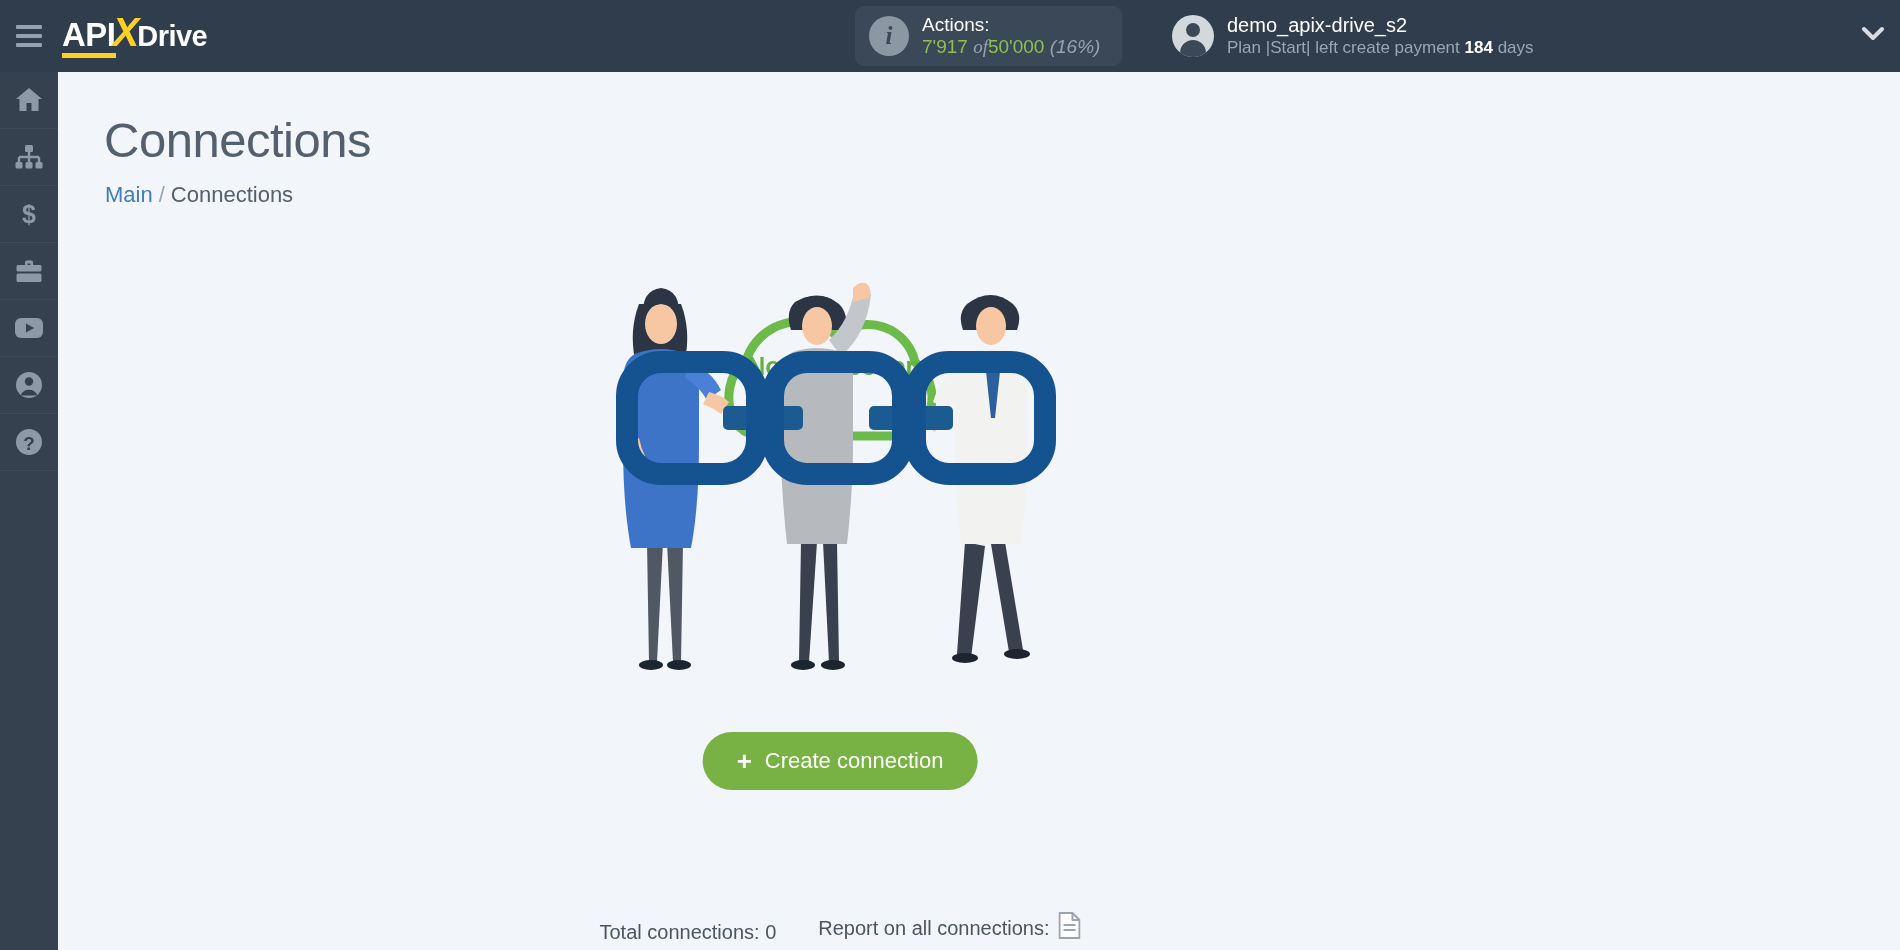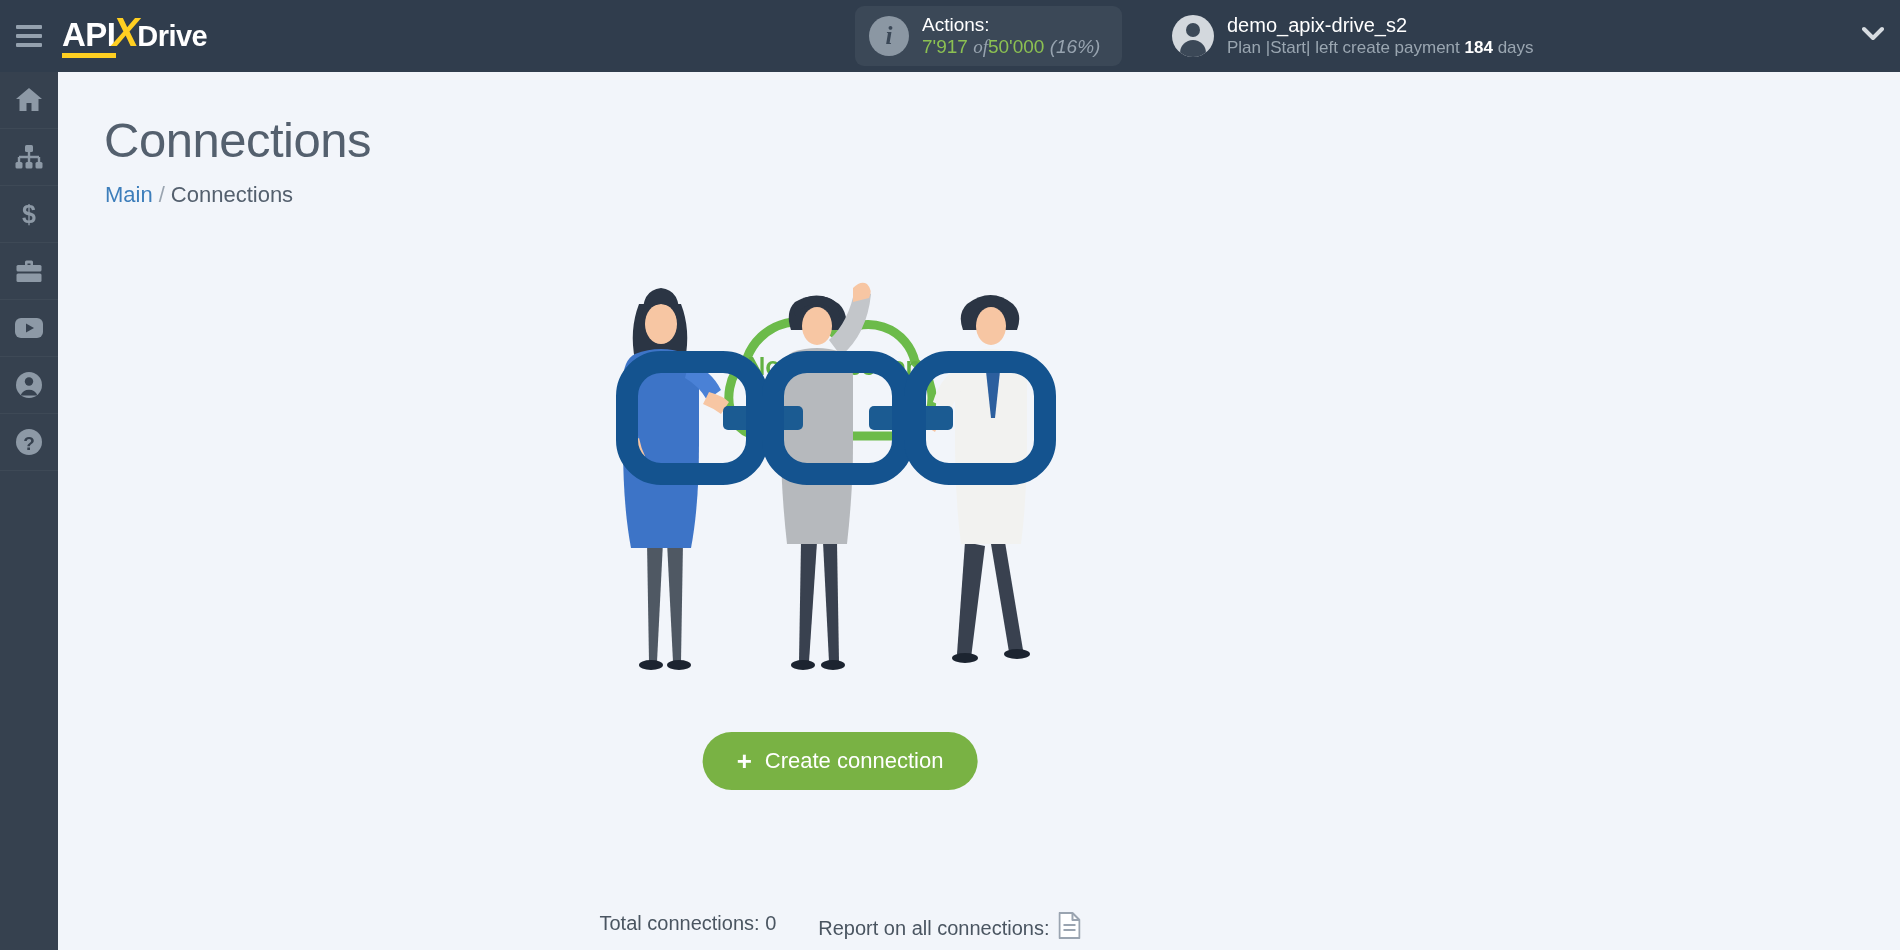--- a/index.html
+++ b/index.html
@@ -110,21 +110,21 @@
   #create-btn{
     position:absolute; left:50%; transform:translateX(-50%); top:660px;
     height:58px; padding:0 34px; background:#79b244; border:none; border-radius:29px;
     color:#fff; font-size:22px; font-family:"Liberation Sans", sans-serif;
     display:flex; align-items:center; gap:13px; cursor:pointer;
   }
   #create-btn .plus{ font-size:26px; font-weight:bold; line-height:1; }
 
   #stats{
     position:absolute; left:50%; transform:translateX(-50%); top:840px;
-    display:flex; align-items:flex-start; gap:42px; font-size:20px; color:#4a5561;
+    display:flex; align-items:flex-end; gap:42px; font-size:20px; color:#4a5561;
     white-space:nowrap;
   }
   #stats .stat{ display:flex; align-items:center; gap:9px; }
   #report-icon{ cursor:pointer; display:block; }
 </style>
 </head>
 <body>
 
 <div id="topbar">
 

